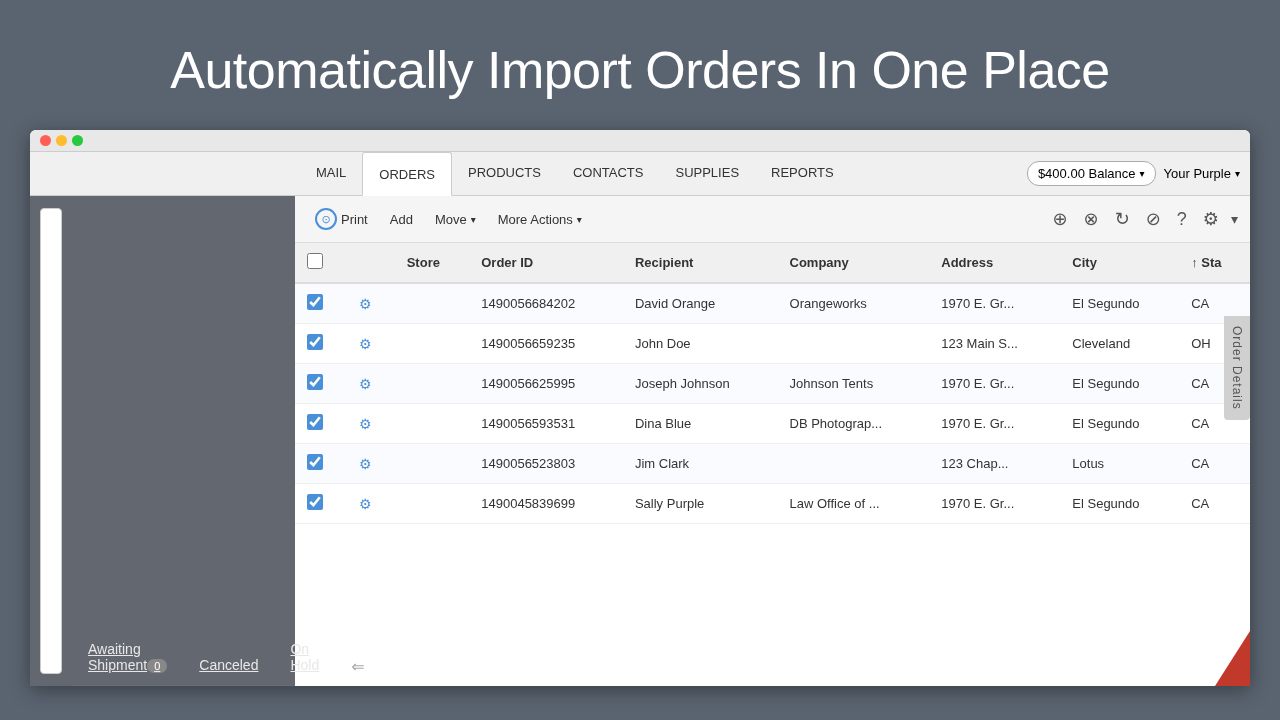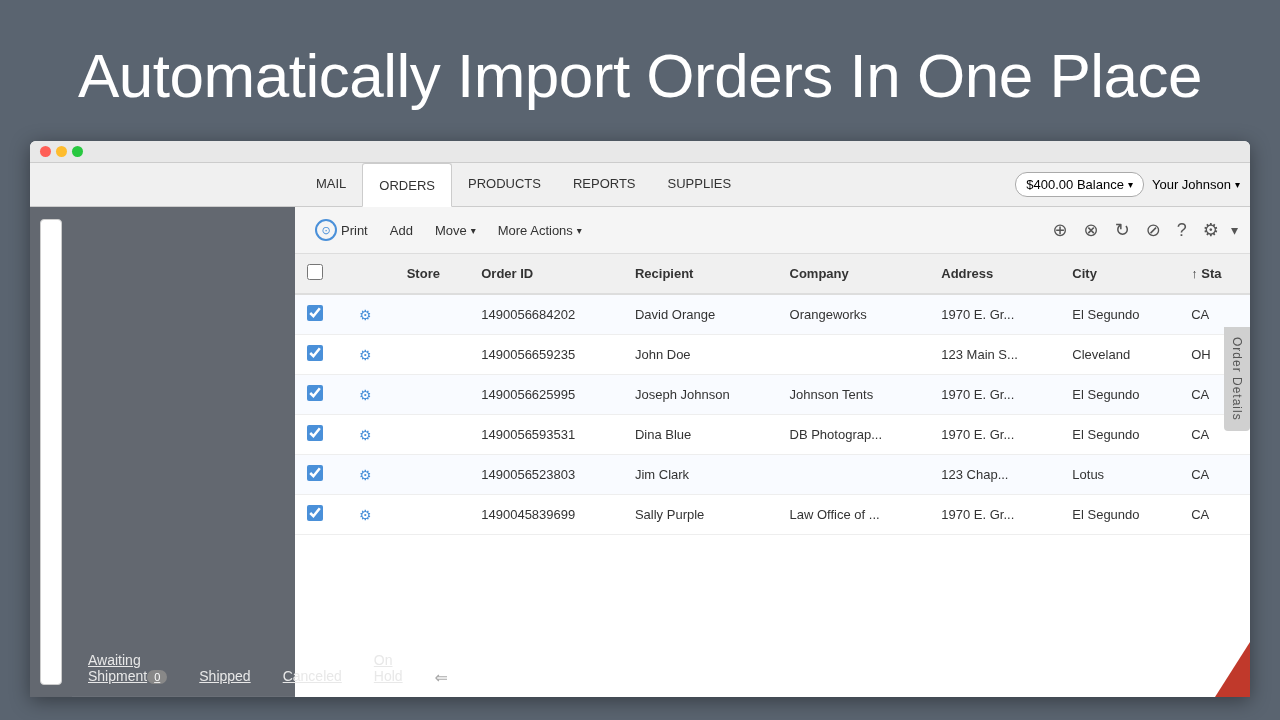--- a/index.html
+++ b/index.html
@@ -6,21 +6,21 @@
     body { font-family: -apple-system, BlinkMacSystemFont, 'Helvetica Neue', Arial, sans-serif; background: #5a6470; width: 1280px; height: 720px; overflow: hidden; }
 
     
     .hero {
       background: #5a6470;
       text-align: center;
       padding: 40px 0 30px;
       color: white;
     }
     .hero h1 {
-      font-size: 62px;
+      font-size: 52px;
       font-weight: 300;
       letter-spacing: -0.5px;
     }
 
     
     .app-window {
       margin: 0 30px;
       border-radius: 6px 6px 0 0;
       overflow: hidden;
       box-shadow: 0 4px 20px rgba(0,0,0,0.4);
@@ -284,39 +284,37 @@
       <div class="title-bar-dot dot-yellow"></div>
       <div class="title-bar-dot dot-green"></div>
     </div>
 
     <div class="nav-bar">
       <div class="nav-spacer"></div>
       <div class="nav-items">
         <div class="nav-item">MAIL</div>
         <div class="nav-item active">ORDERS</div>
         <div class="nav-item">PRODUCTS</div>
+        <div class="nav-item">CONTACTS</div>
+        <div class="nav-item">SUPPLIES</div>
         <div class="nav-item">REPORTS</div>
-        <div class="nav-item">SUPPLIES</div>
       </div>
       <div class="nav-right">
         <button class="balance-btn">$400.00 Balance</button>
-        <button class="account-btn">Your Johnson</button>
+        <button class="account-btn">Your Purple</button>
       </div>
     </div>
 
     <div class="main-content">
 
       <div class="sidebar">
         <input class="search-box" type="text" placeholder="Search Orders" style="">
         <div class="sidebar-item">
           <span>Awaiting Shipment</span>
           <span class="sidebar-badge">0</span>
-        </div>
-        <div class="sidebar-item">
-          <span>Shipped</span>
         </div>
         <div class="sidebar-item">
           <span>Canceled</span>
         </div>
         <div class="sidebar-item">
           <span>On Hold</span>
         </div>
         <div class="sidebar-collapse">⇐</div>
       </div>
 

